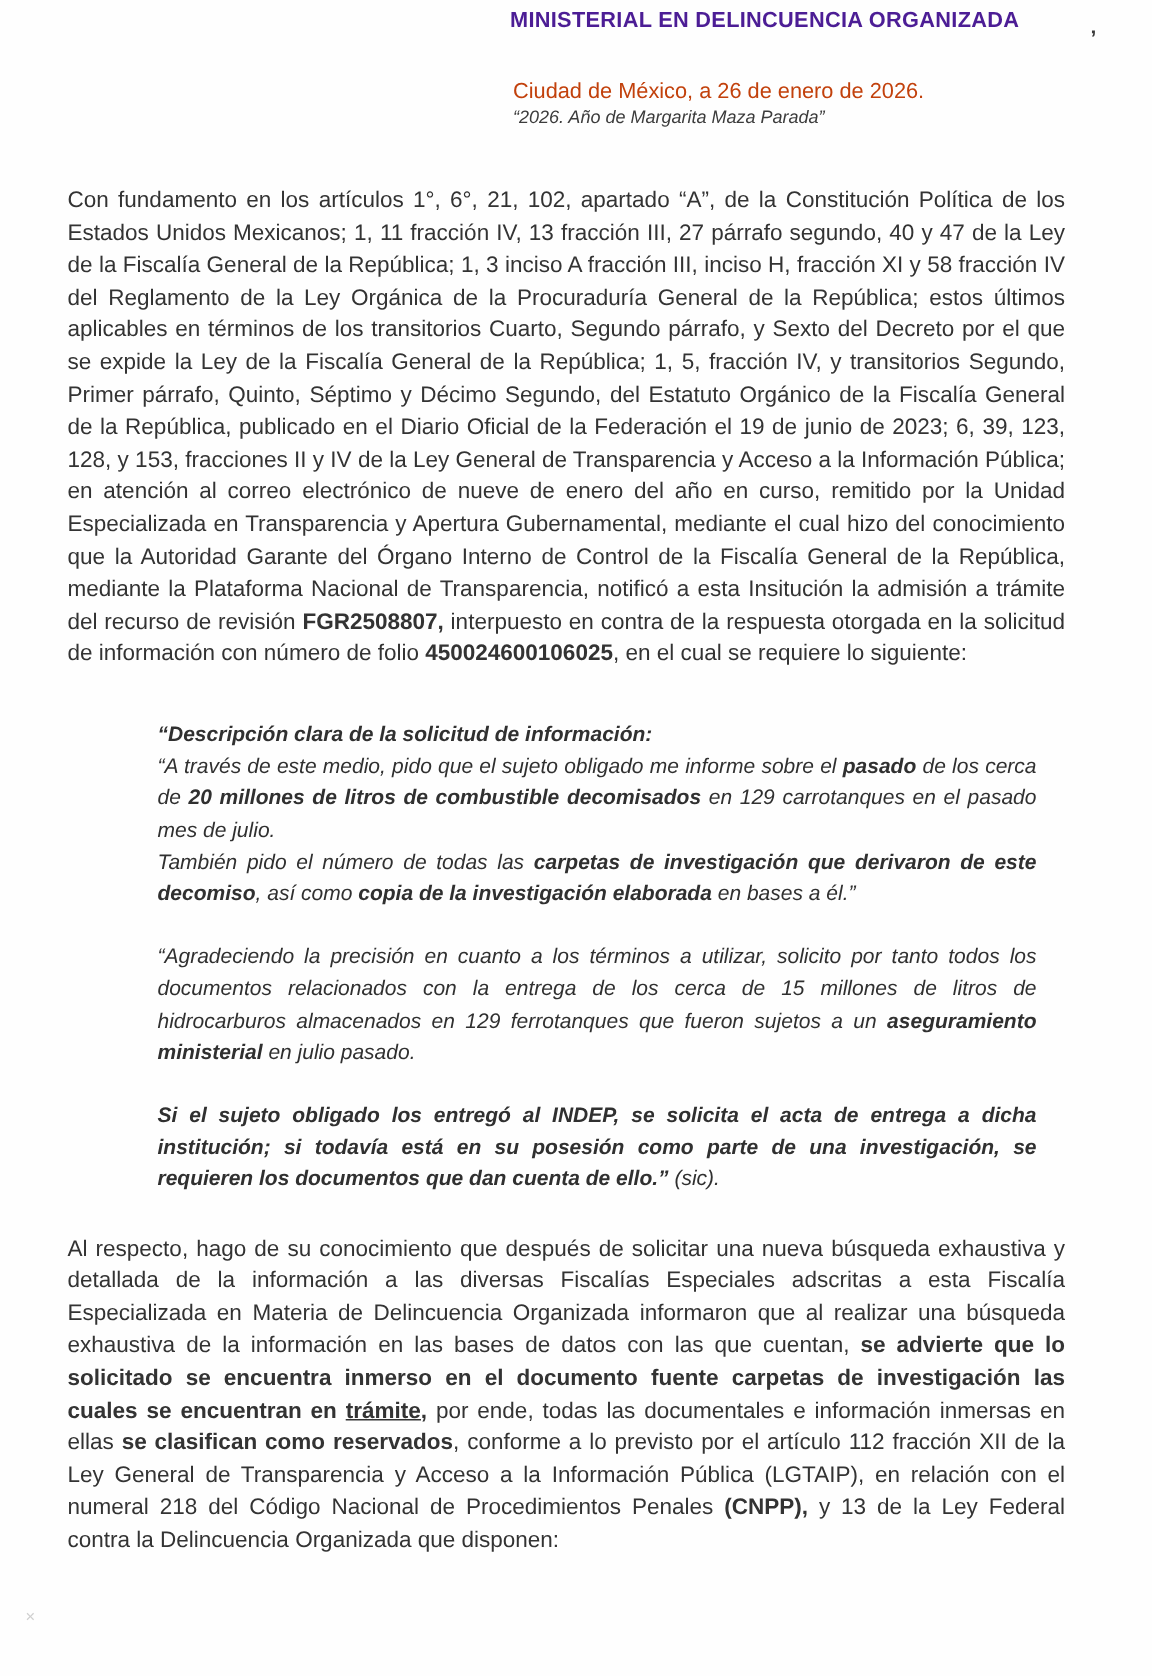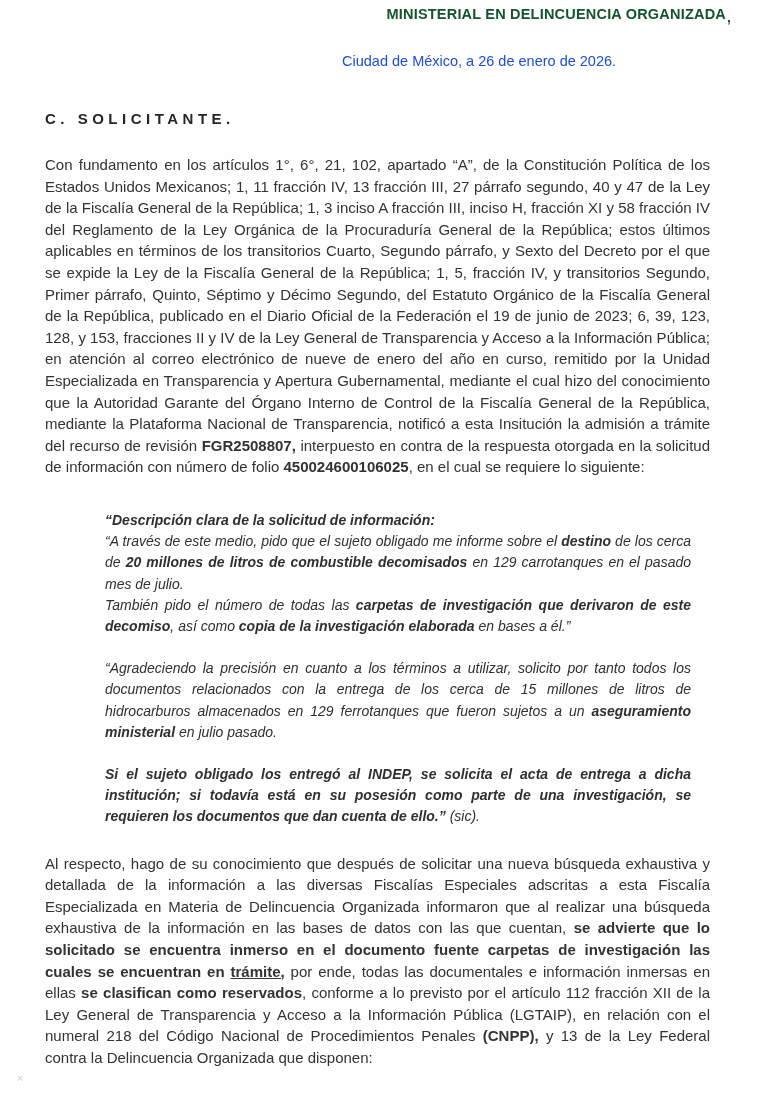--- a/index.html
+++ b/index.html
@@ -22,36 +22,35 @@
     background: #fefefe;
     padding: 5px 42px 0 45px;
   }
   
   .letterhead-line {
     margin-left: 295px;
     font-size: 14.5px;
     font-weight: 700;
     letter-spacing: 0.2px;
     line-height: 18px;
-    color: #14532d;
-    text-align: right;
+    color: #4c1d95;
   }
   .scan-mark {
     position: absolute;
     top: 17px;
     left: 727px;
     font-size: 14px;
     font-weight: 700;
     color: #3a3a3a;
   }
   .dateline {
     margin: 30px 0 0 297px;
     font-size: 14.5px;
     line-height: 17px;
-    color: #1d4ed8;
+    color: #c2410c;
   }
   .year-motto {
     margin: 1px 0 0 297px;
     font-size: 12px;
     font-style: italic;
     line-height: 14px;
     color: #3c3c3c;
   }
   
   .addressee {
@@ -101,30 +100,30 @@
 <body>
 
 <div class="page">
 
   <div class="letterhead-line">MINISTERIAL EN DELINCUENCIA ORGANIZADA</div>
 
   <span class="scan-mark">’</span>
 
   <div class="dateline">Ciudad de México, a 26 de enero de 2026.</div>
 
+  <div class="year-motto">“2026. Año de Margarita Maza Parada”</div>
 
   <div class="addressee">
-    <div>C. SOLICITANTE.</div>
   </div>
 
   <p class="body-para"><span>Con fundamento en los artículos 1°, 6°, 21, 102, apartado “A”, de la Constitución Política de los Estados Unidos Mexicanos; 1, 11 fracción IV, 13 fracción III, 27 párrafo segundo, 40 y 47 de la Ley de la Fiscalía General de la República; 1, 3 inciso A fracción III, inciso H, fracción XI y 58 fracción IV del Reglamento de la Ley Orgánica de la Procuraduría General de la República; estos últimos aplicables en términos de los transitorios Cuarto, Segundo párrafo, y Sexto del Decreto por el que se expide la Ley de la Fiscalía General de la República; 1, 5, fracción IV, y transitorios Segundo, Primer párrafo, Quinto, Séptimo y Décimo Segundo, del Estatuto Orgánico de la Fiscalía General de la República, publicado en el Diario Oficial de la Federación el 19 de junio de 2023; 6, 39, 123, 128, y 153, fracciones II y IV de la Ley General de Transparencia y Acceso a la Información Pública; en atención al correo electrónico de nueve de enero del año en curso, remitido por la Unidad Especializada en Transparencia y Apertura Gubernamental, mediante el cual hizo del conocimiento que la Autoridad Garante del Órgano Interno de Control de la Fiscalía General de la República, mediante la Plataforma Nacional de Transparencia, notificó a esta Insitución la admisión a trámite del recurso de revisión </span><span class="b">FGR2508807,</span><span> interpuesto en contra de la respuesta otorgada en la solicitud de información con número de folio </span><span class="b">450024600106025</span><span>, en el cual se requiere lo siguiente:</span></p>
 
   <div class="quote">
     <p class="no-justify"><span class="b i">“Descripción clara de la solicitud de información:</span></p>
-    <p><span class="i">“A través de este medio, pido que el sujeto obligado me informe sobre el </span><span class="b i">destino</span><span class="i"> de los cerca de </span><span class="b i">20 millones de litros de combustible decomisados</span><span class="i"> en 129 carrotanques en el pasado mes de julio.</span></p>
+    <p><span class="i">“A través de este medio, pido que el sujeto obligado me informe sobre el </span><span class="b i">pasado</span><span class="i"> de los cerca de </span><span class="b i">20 millones de litros de combustible decomisados</span><span class="i"> en 129 carrotanques en el pasado mes de julio.</span></p>
     <p><span class="i">También pido el número de todas las </span><span class="b i">carpetas de investigación que derivaron de este decomiso</span><span class="i">, así como </span><span class="b i">copia de la investigación elaborada</span><span class="i"> en bases a él.”</span></p>
   </div>
 
 
   <div class="quote gap-md">
     <p><span class="i">“Agradeciendo la precisión en cuanto a los términos a utilizar, solicito por tanto todos los documentos relacionados con la entrega de los cerca de 15 millones de litros de hidrocarburos almacenados en 129 ferrotanques que fueron sujetos a un </span><span class="b i">aseguramiento ministerial</span><span class="i"> en julio pasado.</span></p>
   </div>
 
   <div class="quote gap-md">
     <p><span class="b i">Si el sujeto obligado los entregó al INDEP, se solicita el acta de entrega a dicha institución; si todavía está en su posesión como parte de una investigación, se requieren los documentos que dan cuenta de ello.” </span><span class="i">(sic).</span></p>

